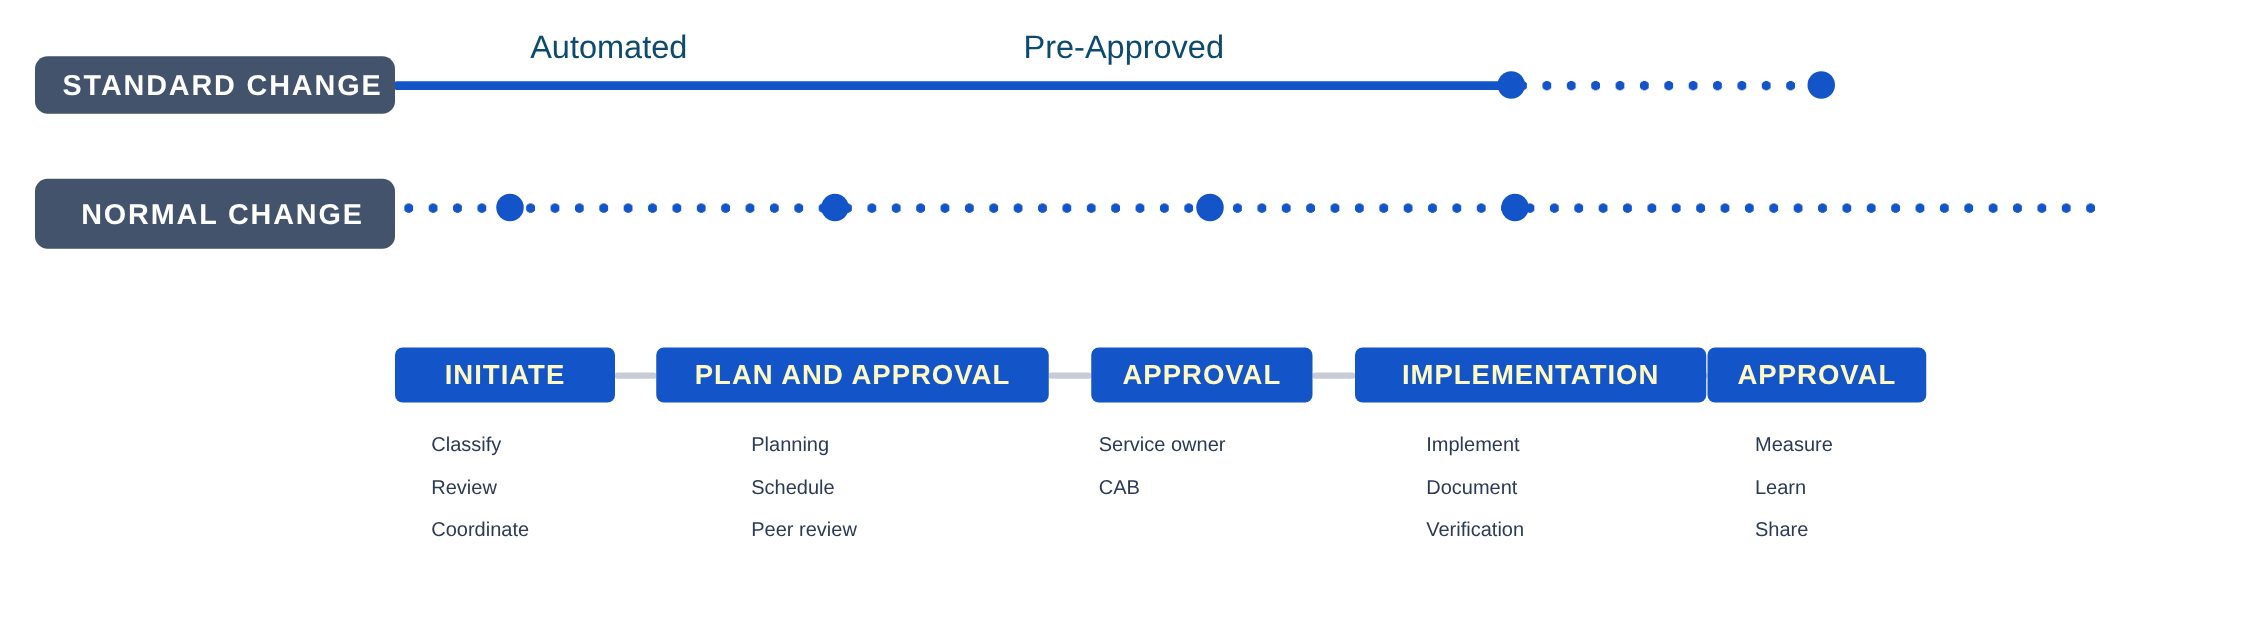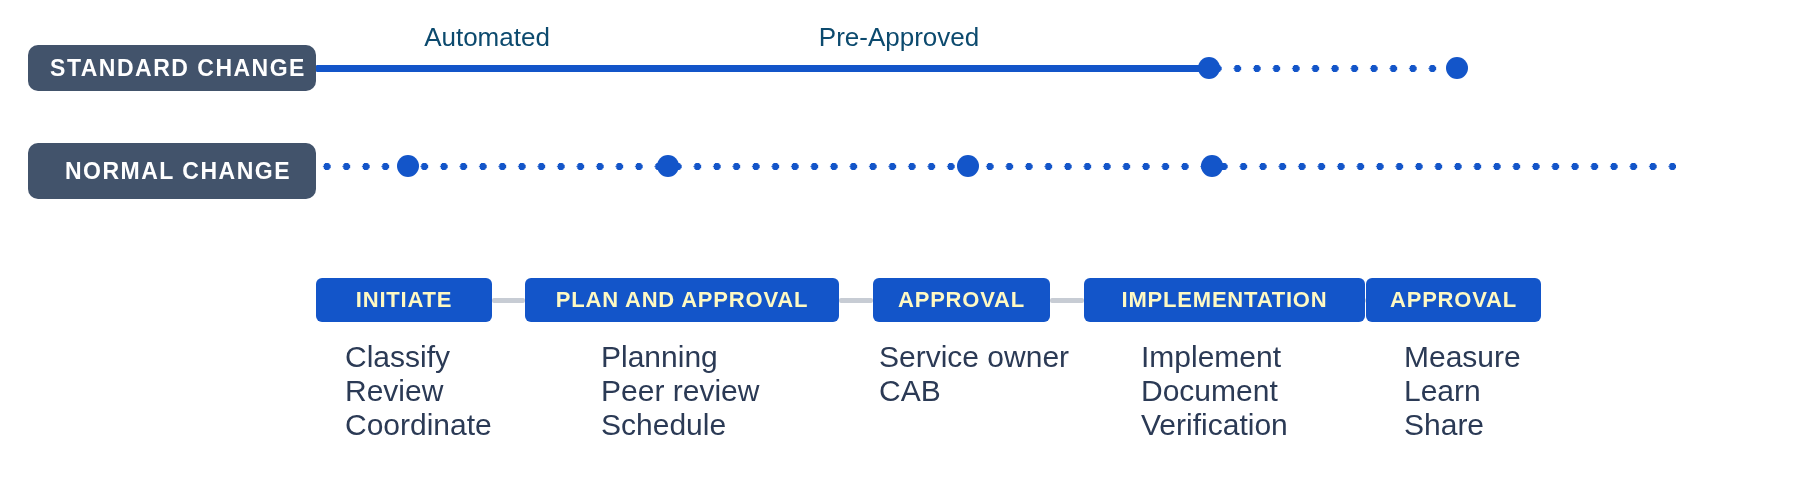--- a/index.html
+++ b/index.html
@@ -137,21 +137,21 @@
     height: 5px;
     background: #C7CCD4;
     border-radius: 2px;
   }
 
   
   .stage-list {
     position: absolute;
     top: 340px;
     color: #2B3A55;
-    font-size: 30px;
+    font-size: 16px;
     line-height: 34px;
     font-family: "Liberation Sans", sans-serif;
     white-space: nowrap;
   }
   .stage-list div { white-space: nowrap; }
 </style>
 </head>
 <body>
 
 <div id="diagram">
@@ -198,22 +198,22 @@
   </div>
 
   <div class="stage-list" style="left:345px;">
     <div>Classify</div>
     <div>Review</div>
     <div>Coordinate</div>
   </div>
 
   <div class="stage-list" style="left:601px;">
     <div>Planning</div>
+    <div>Schedule</div>
     <div>Peer review</div>
-    <div>Schedule</div>
   </div>
 
   <div class="stage-list" style="left:879px;">
     <div>Service owner</div>
     <div>CAB</div>
   </div>
 
   <div class="stage-list" style="left:1141px;">
     <div>Implement</div>
     <div>Document</div>

